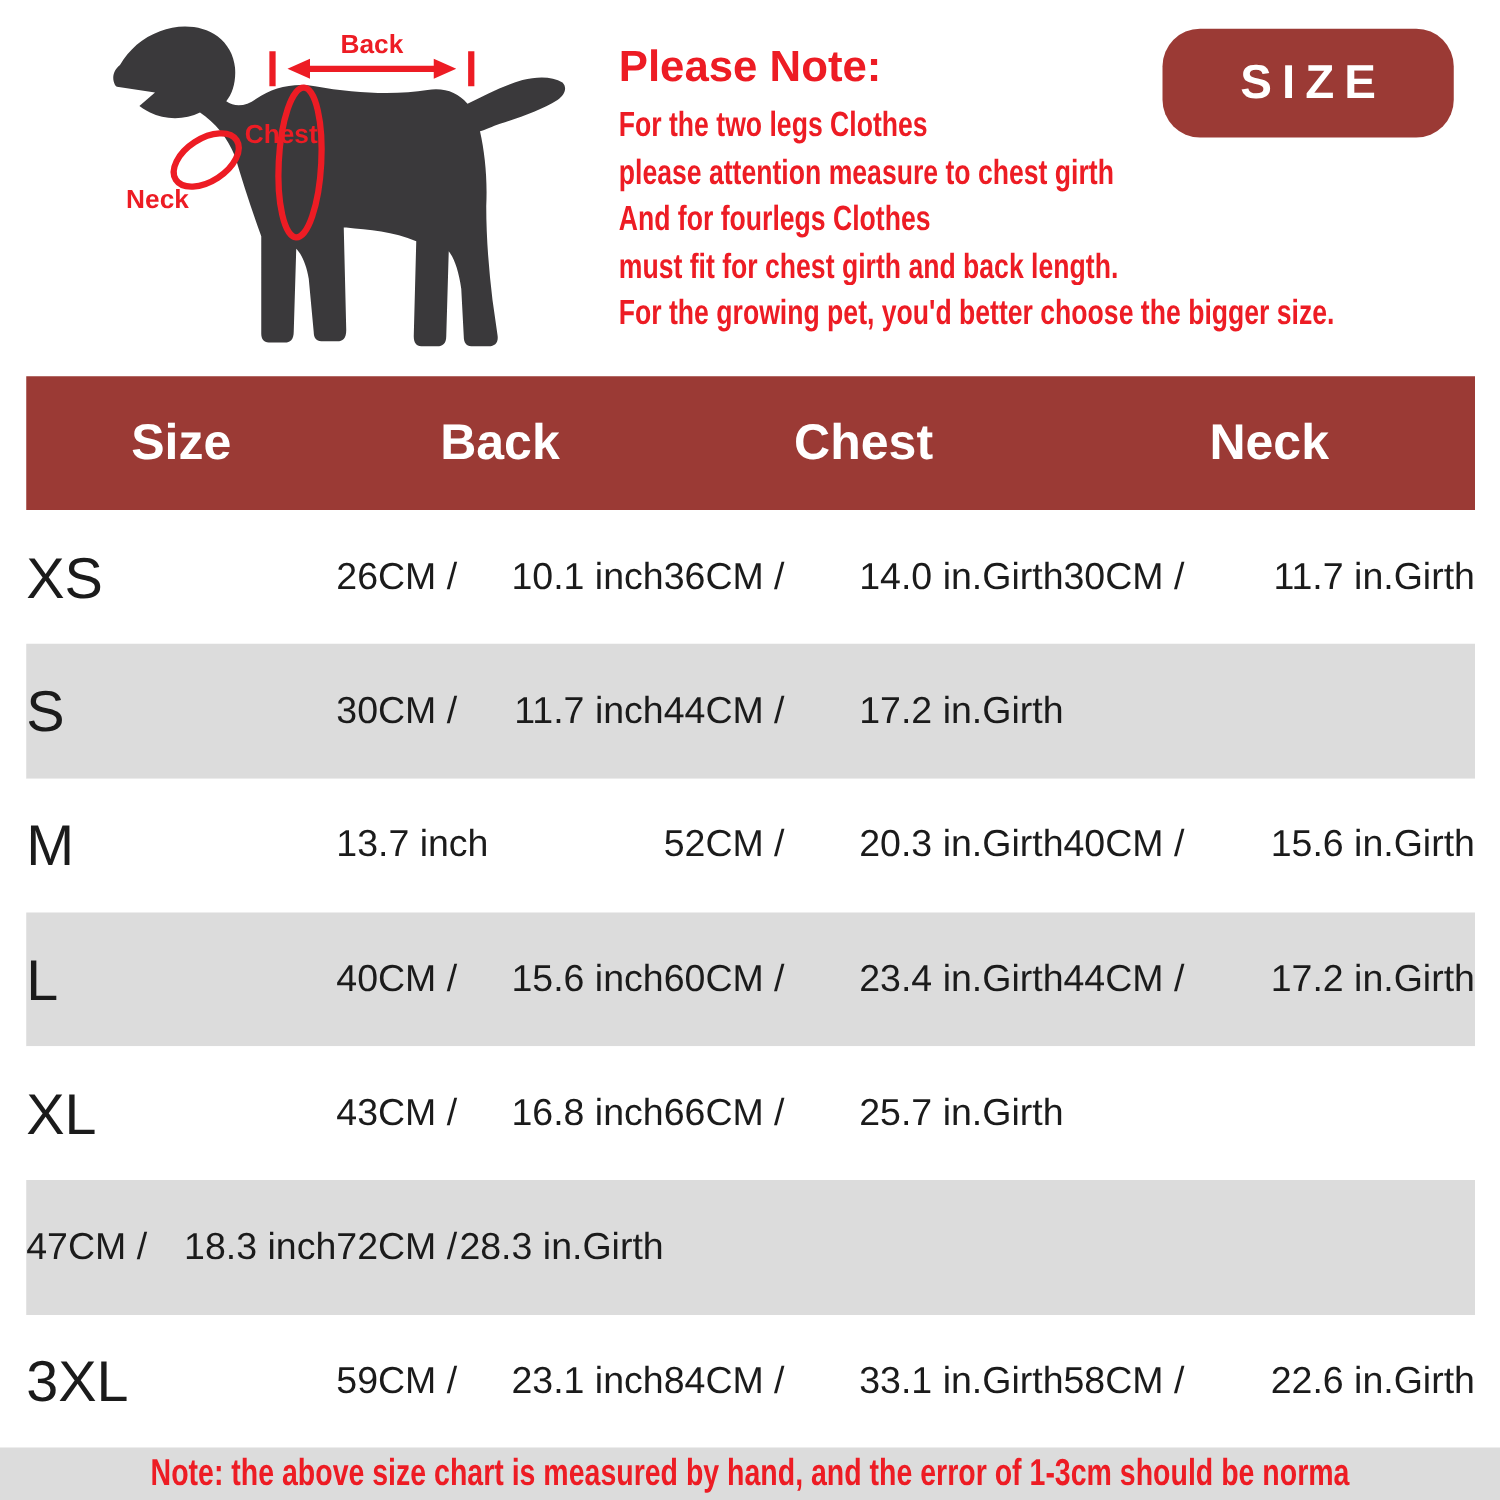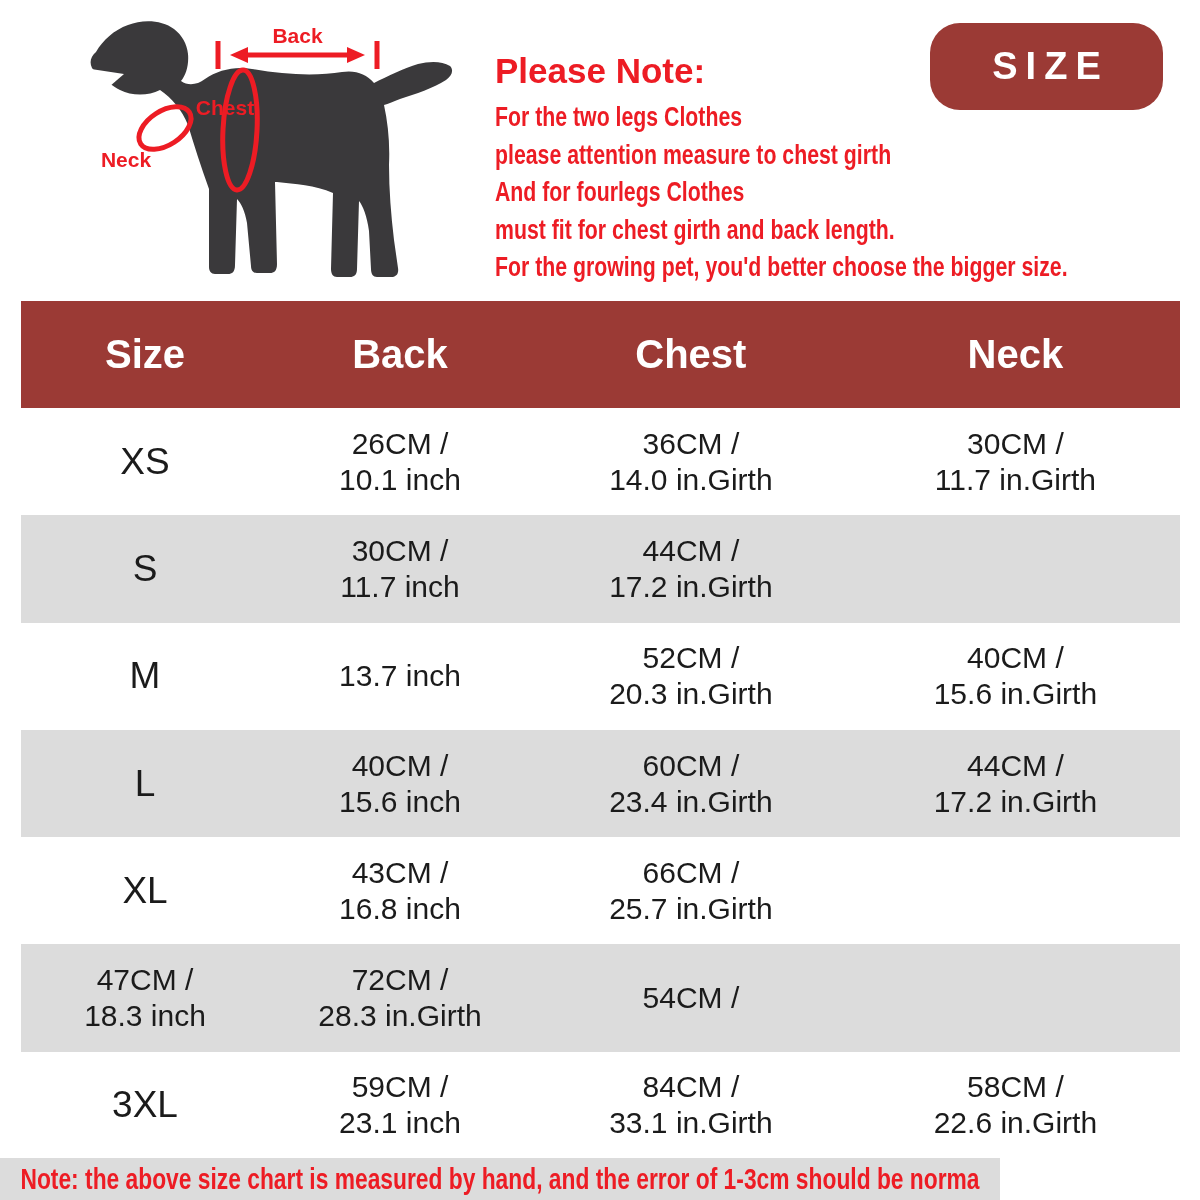--- a/index.html
+++ b/index.html
@@ -22,48 +22,48 @@
   .dog-body{ fill:var(--dog); }
   .dog-mouth{ fill:#ffffff; }
   .anno{ stroke:var(--red); fill:none; stroke-width:5; }
   .anno-fill{ fill:var(--red); stroke:none; }
   .dg-label{ position:absolute; color:var(--red); font-weight:bold; font-size:21px; line-height:24px; text-align:center; }
   .lbl-back{ left:232px; top:24px; width:131px; }
   .lbl-chest{ left:175px; top:96px; width:100px; }
   .lbl-neck{ left:76px; top:148px; width:100px; }
 
   
-  .note-block{ position:absolute; left:495px; top:50px; width:660px; }
+  .note-block{ position:absolute; left:495px; top:33px; width:660px; }
   .note-heading{ color:var(--red); font-weight:bold; font-size:35px; line-height:42px; margin-bottom:6px; }
   .note-line{ color:var(--red); font-weight:bold; font-size:28px; line-height:37.5px;
               white-space:nowrap; transform:scaleX(0.76); transform-origin:0 50%; }
 
   
   .size-badge{ position:absolute; left:930px; top:23px; width:233px; height:87px;
                background:var(--brick); border-radius:30px;
                display:flex; align-items:center; justify-content:center; }
   .size-badge span{ color:#fff; font-weight:bold; font-size:38px; letter-spacing:8px;
                     padding-left:8px;  }
 
   
   .size-table{ position:absolute; left:21px; top:301px; width:1159px; }
   .t-header{ height:107px; background:var(--brick);
              display:grid; grid-template-columns:21.4% 22.6% 27.6% 28.4%;
              align-items:center; }
   .t-header span{ color:#fff; font-weight:bold; font-size:40px; text-align:center; }
   .t-row{ height:107.3px; display:grid; grid-template-columns:21.4% 22.6% 27.6% 28.4%;
           align-items:center; background:#fff; }
   .t-row:nth-child(even){ background:var(--gray); }
-  .t-size{ text-align:center; font-size:37px; color:var(--ink); }
-  .t-cell{ display:flex; flex-direction:column; justify-content:flex-start; text-align:center;
+  .t-size{ font-size:46px; color:var(--ink); }
+  .t-cell{ display:flex; flex-direction:row; justify-content:space-between; text-align:center;
            font-size:30px; color:var(--ink); }
   .t-cell div{ line-height:36px; }
 
   
-  .footer-strip{ position:absolute; left:0; top:1158px; width:1000px; height:42px;
+  .footer-strip{ position:absolute; left:0; top:1158px; width:1200px; height:42px;
                  background:var(--gray); }
   .footer-strip span{ position:absolute; left:50%; top:0; line-height:42px; white-space:nowrap;
                       color:var(--red); font-weight:bold; font-size:30px;
                       transform:translateX(-50%) scaleX(0.76); }
 </style>
 </head>
 <body>
 
 <div class="page">
 
@@ -220,21 +220,20 @@
     <div class="t-row">
       <div class="t-cell">
         <div>47CM /</div>
         <div>18.3 inch</div>
       </div>
       <div class="t-cell">
         <div>72CM /</div>
         <div>28.3 in.Girth</div>
       </div>
       <div class="t-cell">
-        <div>54CM /</div>
       </div>
     </div>
 
     <div class="t-row">
       <div class="t-size">3XL</div>
       <div class="t-cell">
         <div>59CM /</div>
         <div>23.1 inch</div>
       </div>
       <div class="t-cell">

